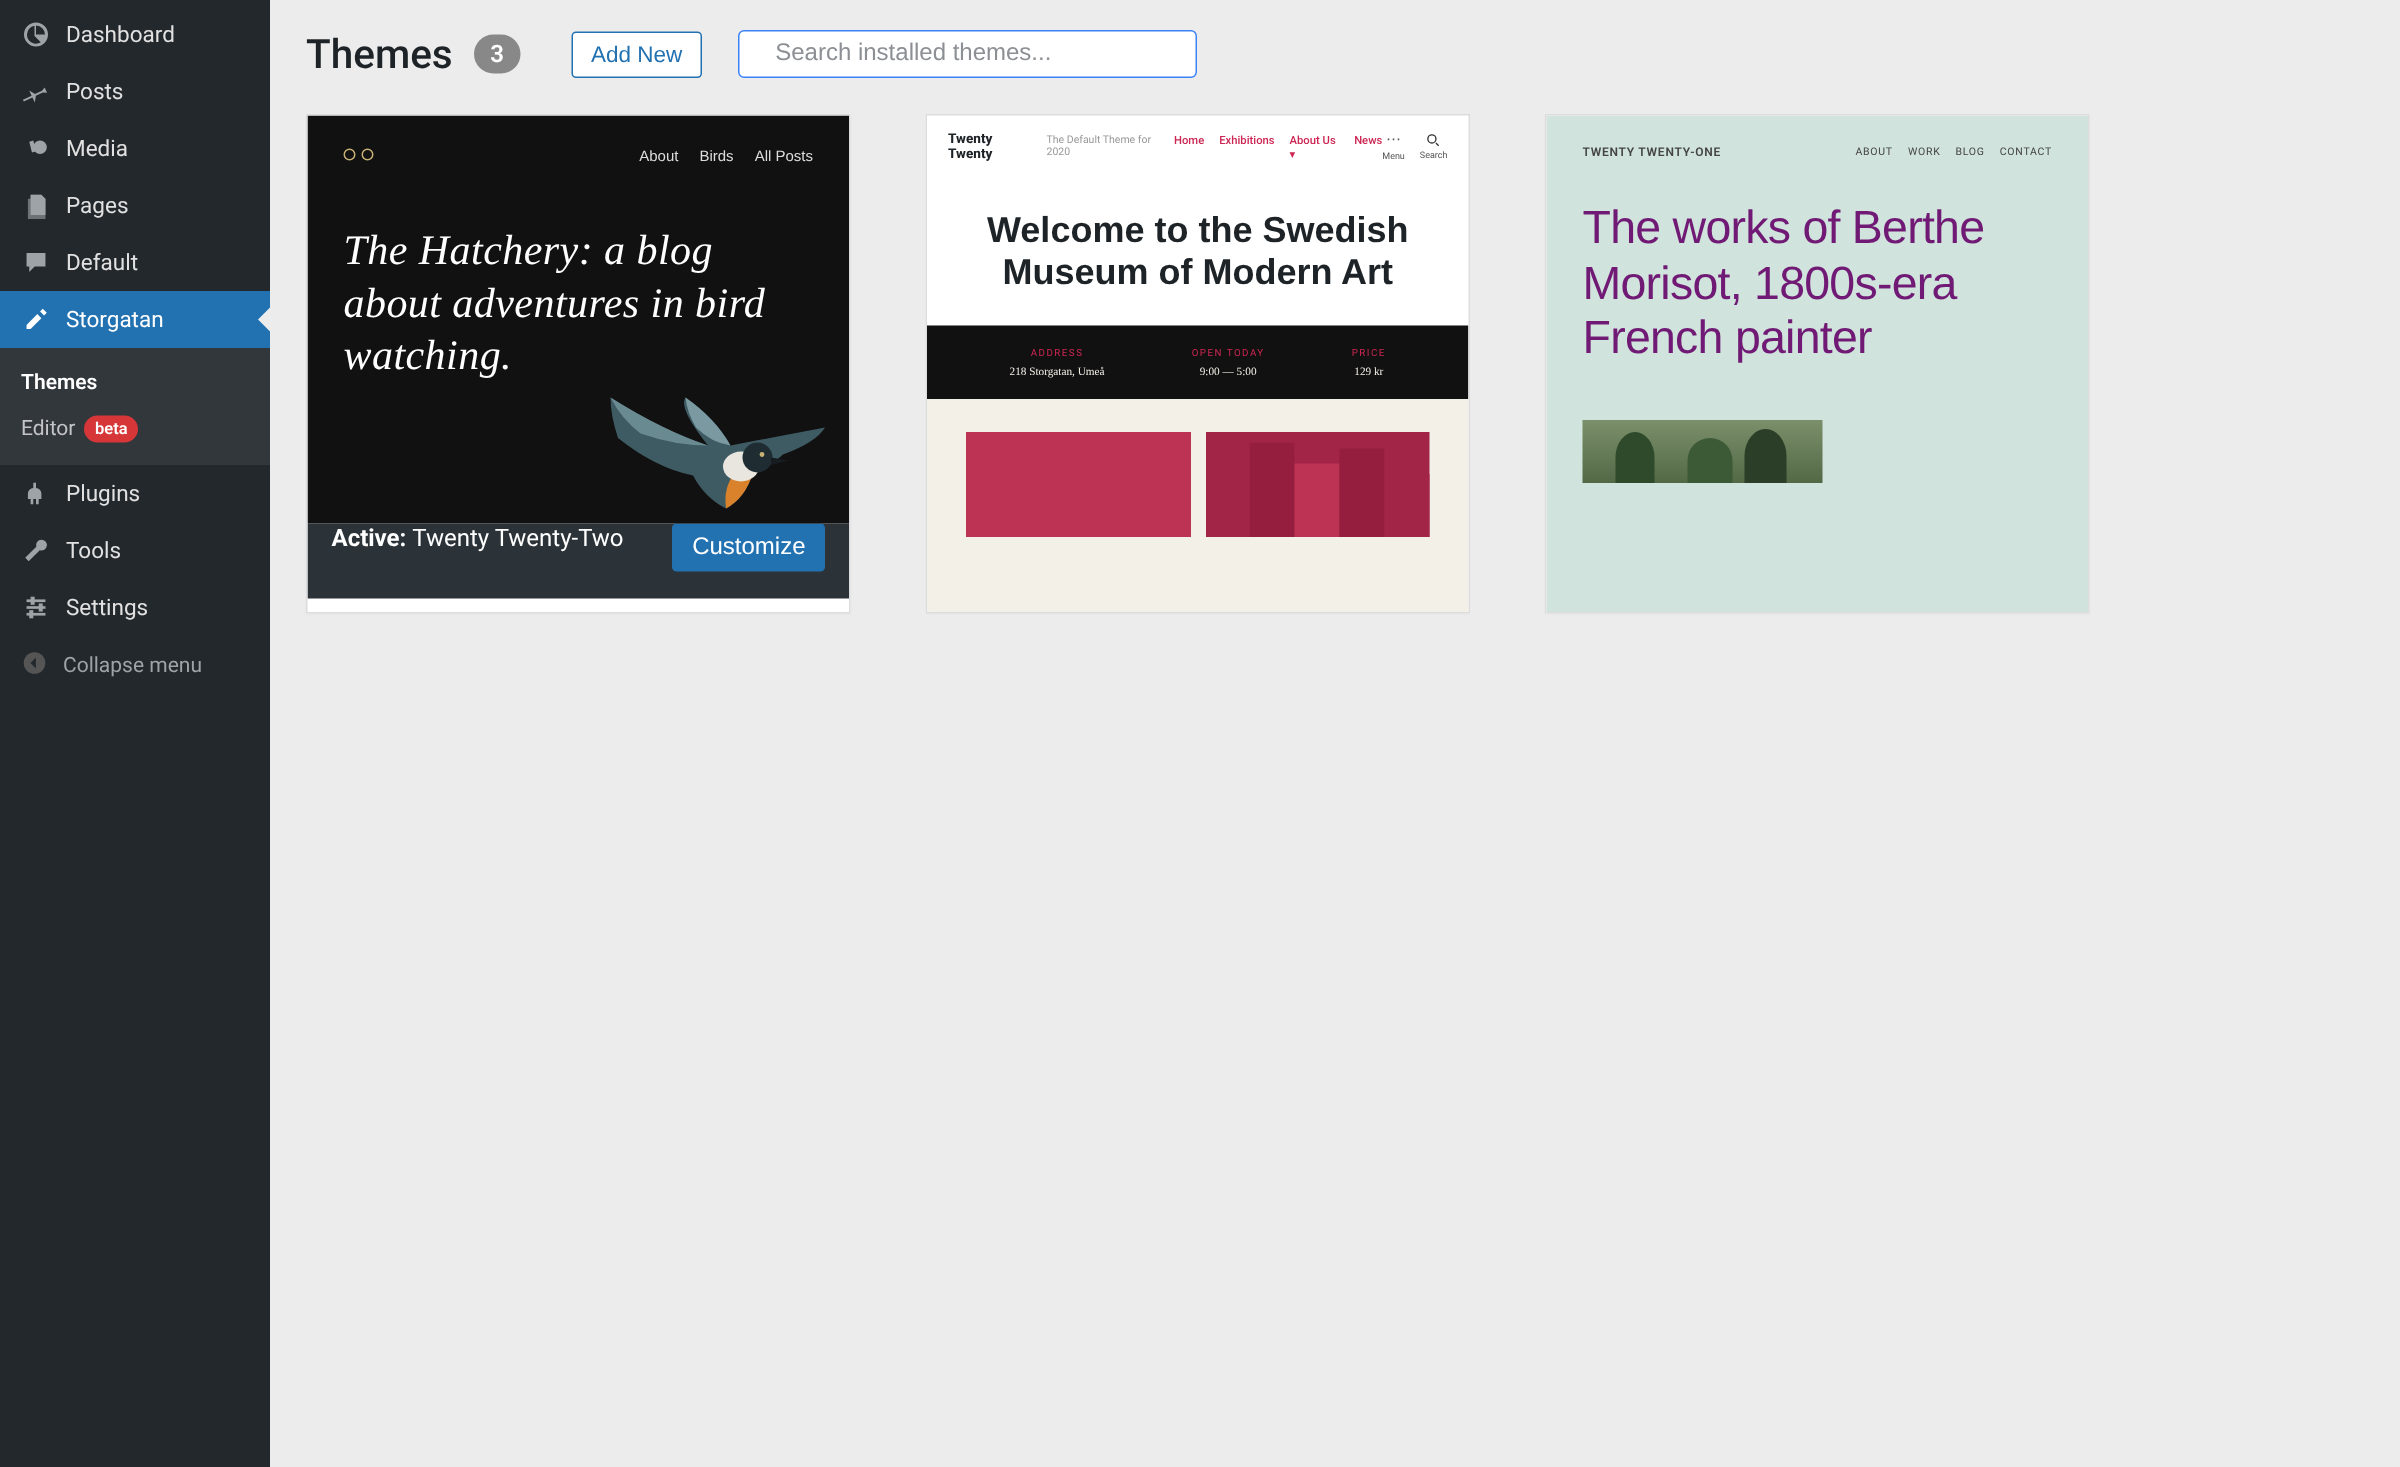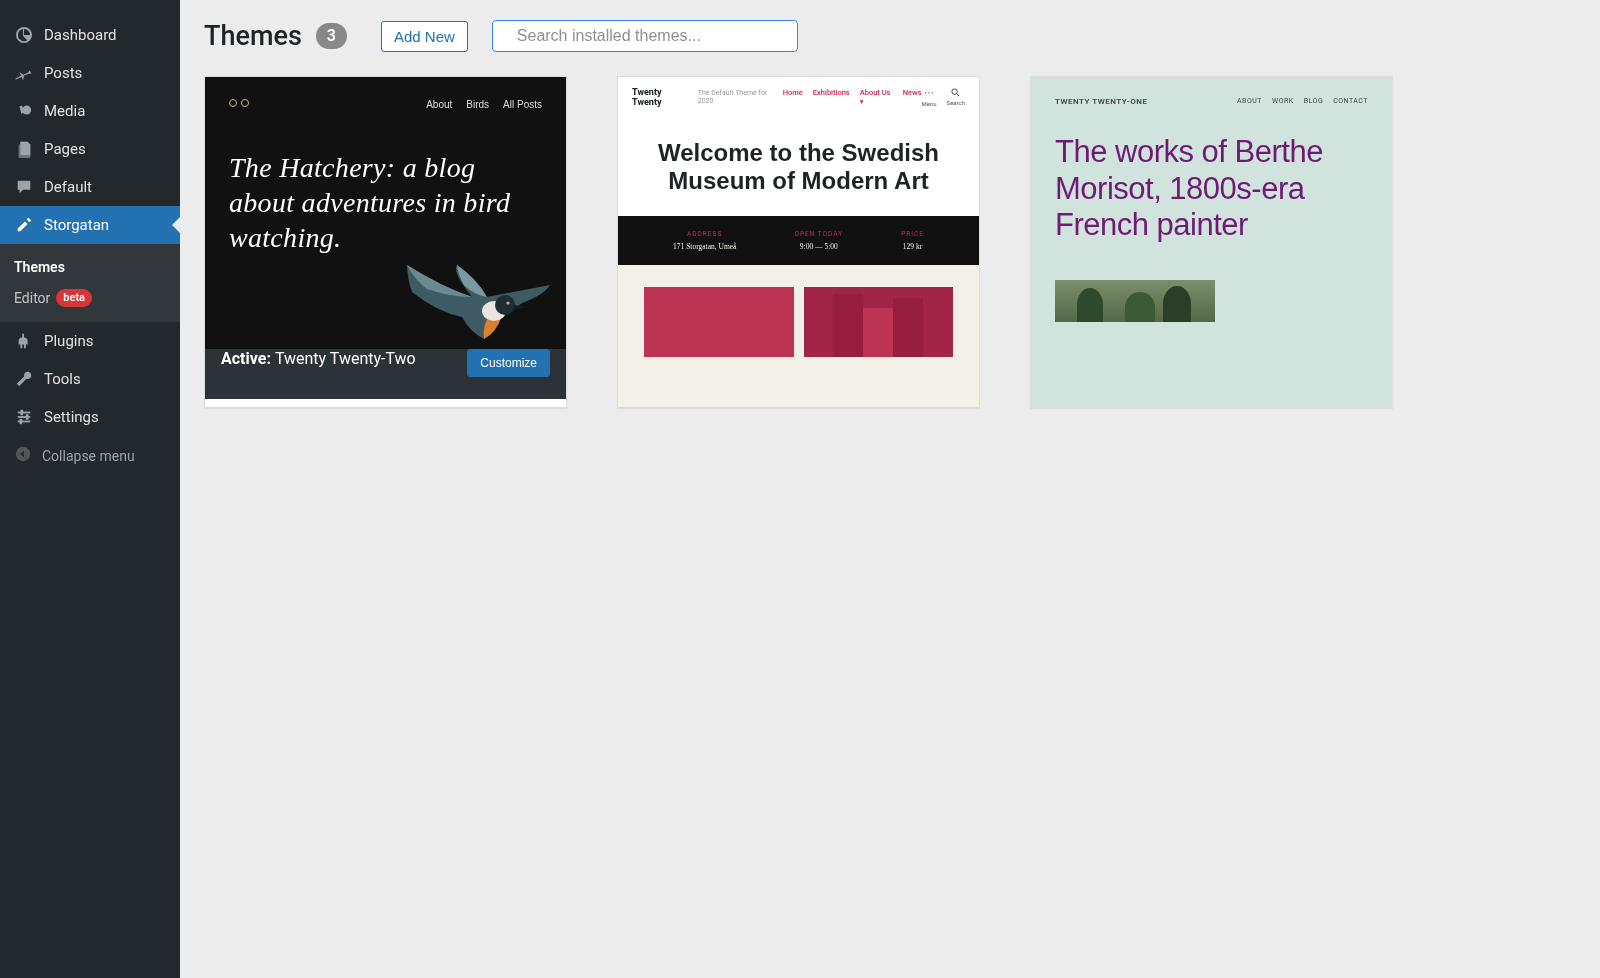--- a/index.html
+++ b/index.html
@@ -13,21 +13,21 @@
   .layout { display: flex; min-height: 100vh; }
 
   
   .sidebar {
     width: 180px;
     background: #23282d;
     color: #eee;
     flex-shrink: 0;
     display: flex;
     flex-direction: column;
-    padding-top: 16px;
+    padding-top: 4px;
   }
   .menu-item {
     display: flex;
     align-items: center;
     gap: 10px;
     padding: 9px 10px 9px 14px;
     font-size: 15px;
     color: #E1E1E1;
     cursor: pointer;
   }
@@ -164,21 +164,21 @@
     color: #fff;
     justify-content: space-between;
   }
   .theme-card.active .theme-meta .label-active { font-weight: 700; }
   .btn-primary {
     background: #2271B1;
     border: 1.5px solid #2271B1;
     color: #fff;
     border-radius: 3px;
     padding: 6px 12px;
-    font-size: 12px;
+    font-size: 16px;
     cursor: pointer;
   }
 
   
   .pv1 { background:#111; color:#fff; padding:22px 24px 0; font-family: Georgia, 'Times New Roman', serif; }
   .pv1 .top { display:flex; justify-content:space-between; font-size:10px; font-family:-apple-system,Arial,sans-serif; color:#ddd; }
   .pv1 .logo { display:flex; gap:4px; }
   .pv1 .logo span { width:8px; height:8px; border:1.5px solid #C8B273; border-radius:50%; }
   .pv1 .nav1 { display:flex; gap:14px; }
   .pv1 h2 { font-size:28px; font-style:italic; font-weight:400; line-height:1.25; margin-top:40px; letter-spacing:.3px; }
@@ -396,21 +396,21 @@
                     <path d="M7 7l2 2" stroke="#333"></path>
                   </svg>
                 <span>Search</span>
               </div>
             </div>
           </div>
           <h2>Welcome to the Swedish Museum of Modern Art</h2>
           <div class="blackbar">
             <div class="col">
                 <div class="lab">ADDRESS</div>
-                <div class="val">171 Storgatan, Umeå</div>
+                <div class="val">218 Storgatan, Umeå</div>
               </div>
             <div class="col">
                 <div class="lab">OPEN TODAY</div>
                 <div class="val">9:00 — 5:00</div>
               </div>
             <div class="col">
                 <div class="lab">PRICE</div>
                 <div class="val">129 kr</div>
               </div>
           </div>

